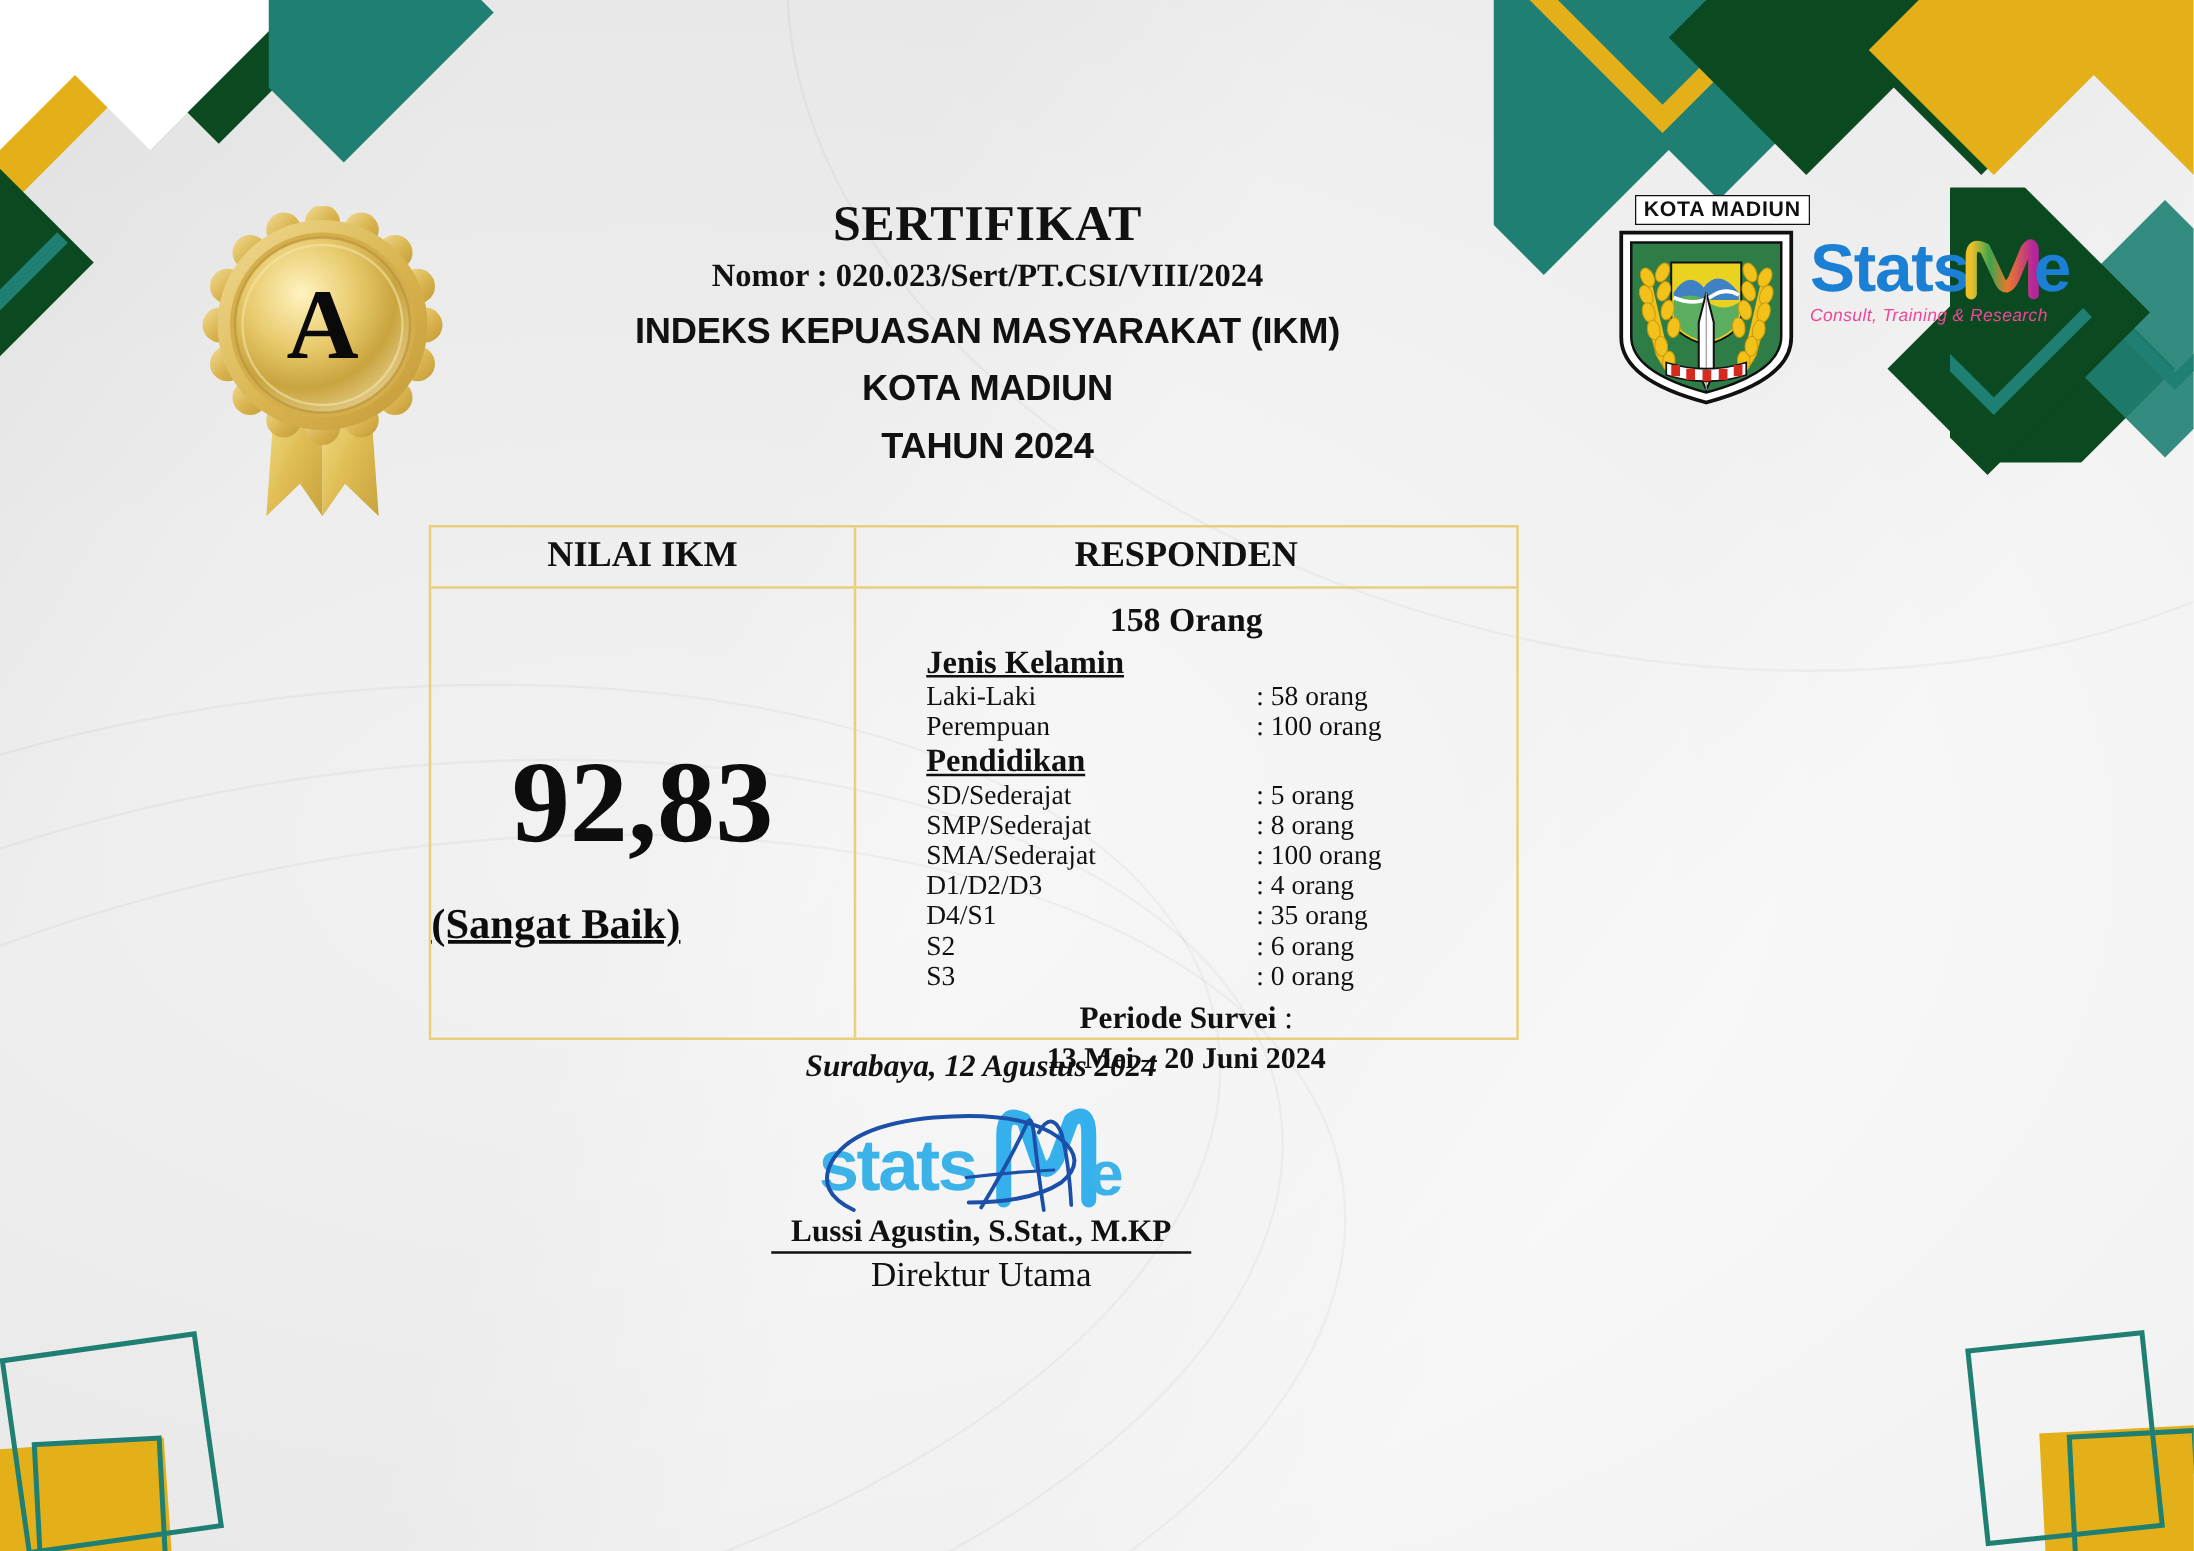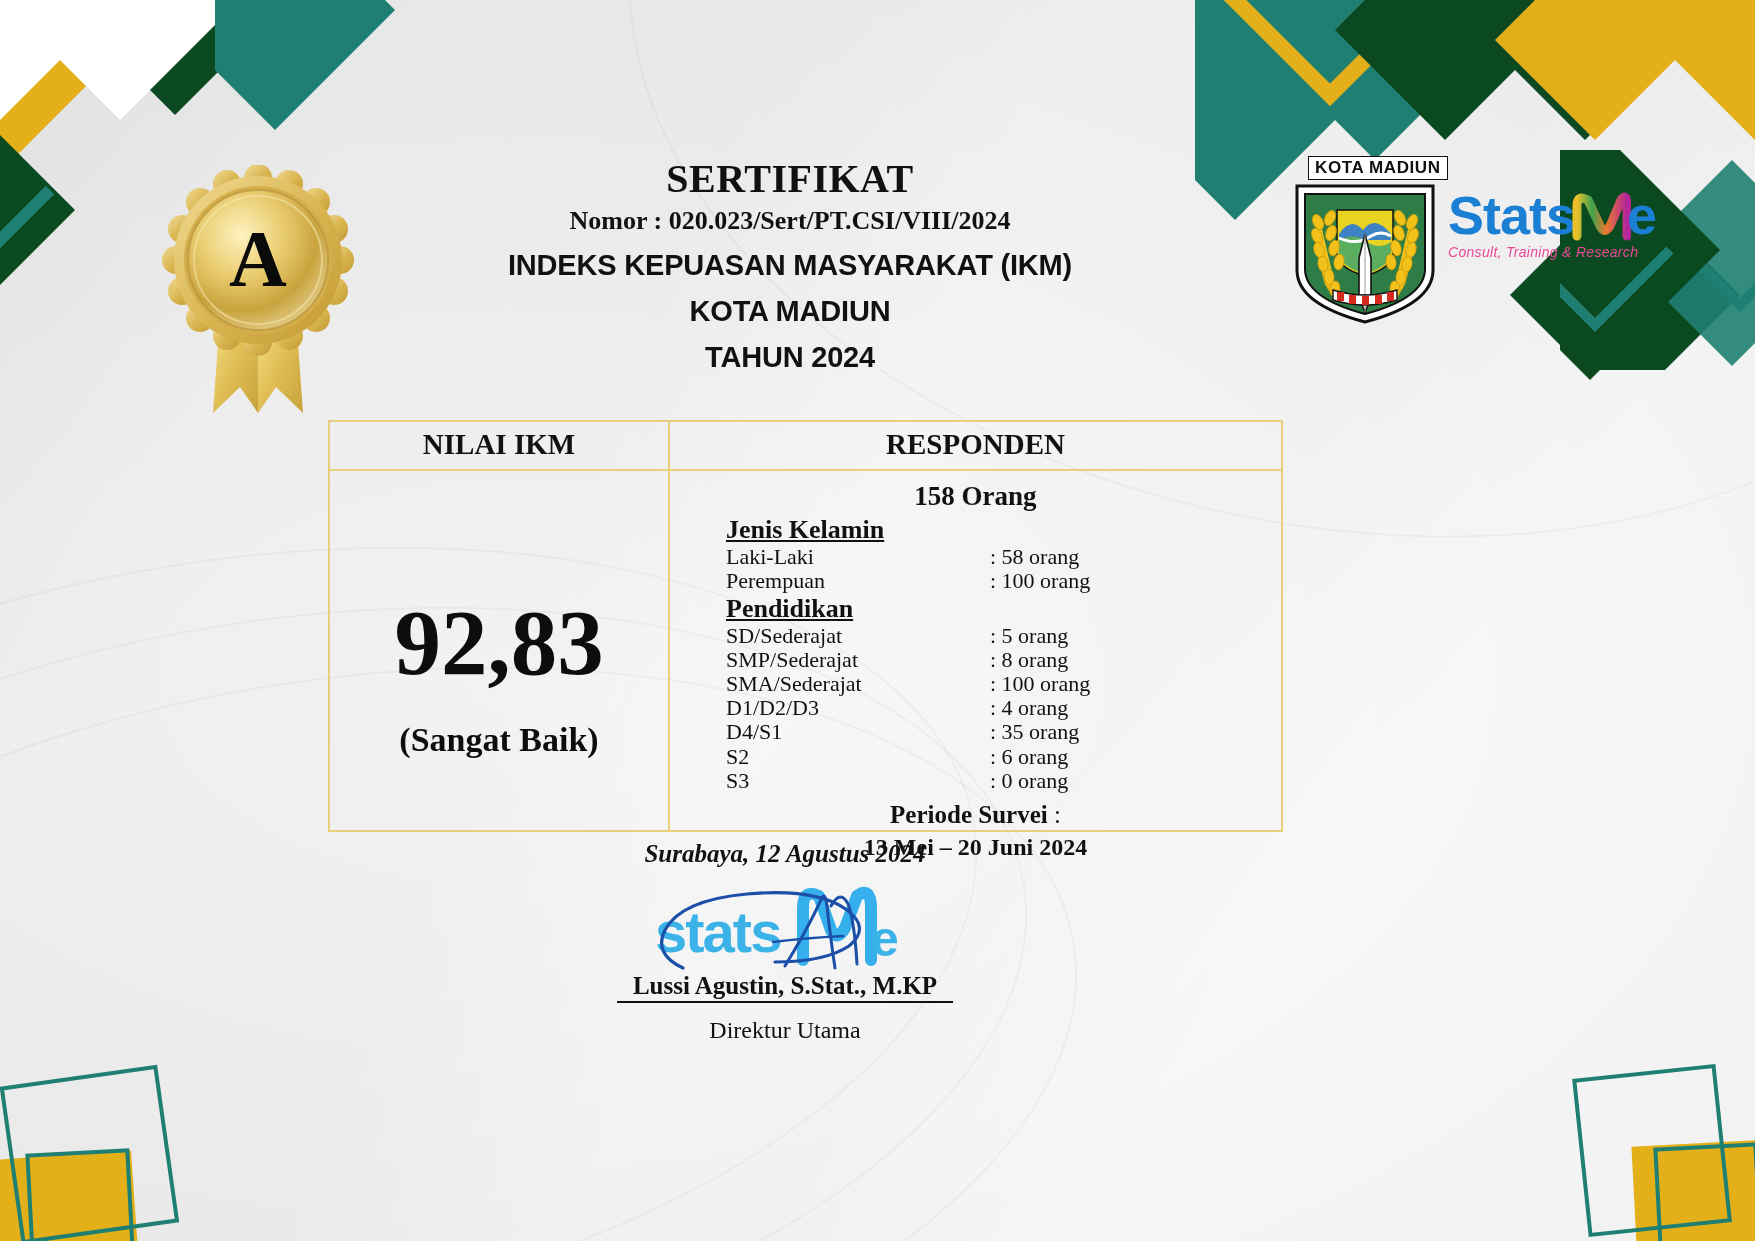--- a/index.html
+++ b/index.html
@@ -123,23 +123,23 @@
     font-size: 14px;
     color: #ec4899;
     letter-spacing: 0.3px;
     margin-top: 2px;
     font-style: italic;
   }
 
   
   .tbl {
     position: absolute;
-    left: 328px;
+    left: 343px;
     top: 420px;
-    width: 955px;
+    width: 872px;
     height: 412px;
     border: 2px solid #e8cf7e;
     box-sizing: border-box;
     z-index: 15;
     background: transparent;
   }
   .tbl-head {
     display: flex;
     height: 47px;
     border-bottom: 2px solid #e8cf7e;
@@ -175,25 +175,25 @@
     font-family: "Liberation Serif", serif;
     font-weight: bold;
     font-size: 93px;
     color: #0d0d0d;
     line-height: 1;
   }
   .score-label {
     position: absolute;
     left: 0; right: 0;
     top: 250px;
-    text-align: center;
     font-family: "Liberation Serif", serif;
     font-weight: bold;
     font-size: 34px;
     color: #0d0d0d;
+    text-decoration: underline;
   }
   .resp-total {
     text-align: center;
     font-family: "Liberation Serif", serif;
     font-weight: bold;
     font-size: 27px;
     color: #111111;
     padding-top: 10px;
   }
   .stat-list {
@@ -263,23 +263,23 @@
     font-size: 25px;
     color: #111111;
     display: inline-block;
     border-bottom: 2.5px solid #111111;
     padding: 0 16px 1px 16px;
     position: relative;
     z-index: 3;
   }
   .sign-role {
     font-family: "Liberation Serif", serif;
-    font-size: 24px;
-    color: #111111;
-    margin-top: 14px;
+    font-size: 28px;
+    color: #111111;
+    margin-top: 2px;
   }
 </style>
 </head>
 <body>
 
 <div class="paper"></div>
 <div class="swoosh sw1"></div>
 <div class="swoosh sw2"></div>
 <div class="swoosh sw3"></div>
 <div class="swoosh sw4"></div>

